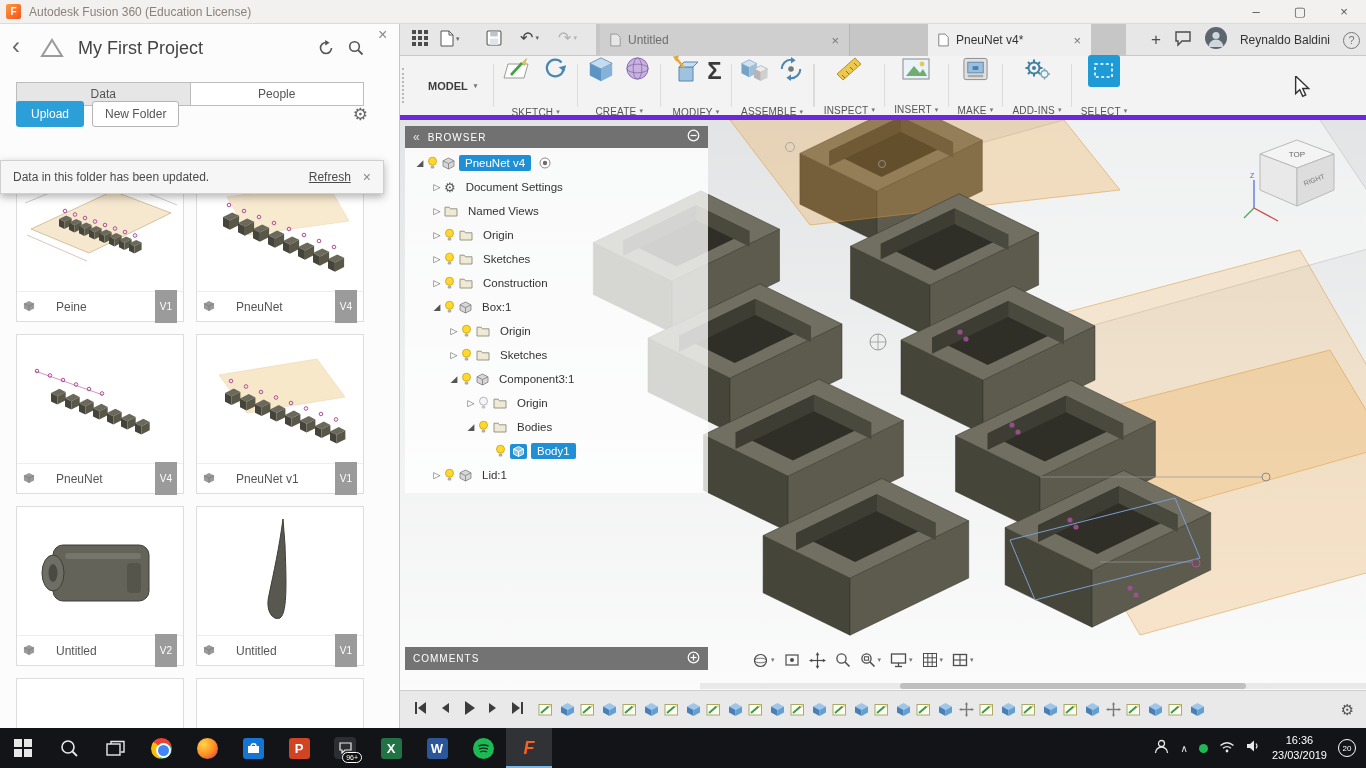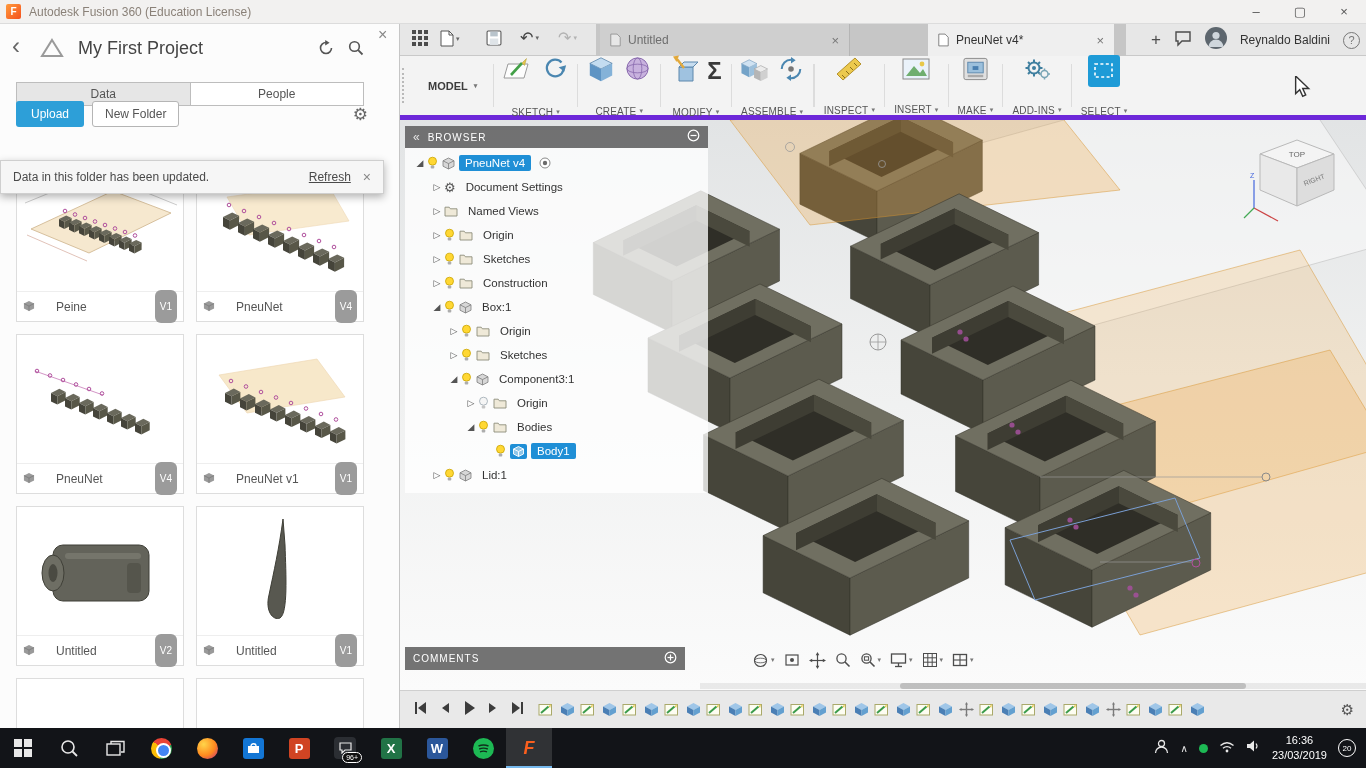--- a/index.html
+++ b/index.html
@@ -28,37 +28,37 @@
   .dp-tab + .dp-tab{border-left:1px solid #bdbdbd}
   .dp-actions{position:absolute;left:16px;top:76px;width:368px;height:28px;display:flex;align-items:center;gap:8px}
   .upload-btn{background:#2d9fd8;color:#fff;font-size:12px;padding:6px 15px;border-radius:3px;border:none}
   .newfolder-btn{background:#fff;color:#555;font-size:12px;padding:5px 12px;border-radius:3px;border:1px solid #b5b5b5}
   .dp-gear{margin-left:auto;margin-right:16px;font-size:17px;color:#666}
   .cards{position:absolute;left:16px;top:138px;display:grid;grid-template-columns:168px 168px;gap:12px}
   .card{width:168px;height:160px;background:#fff;border:1px solid #ddd;position:relative}
   .card-thumb{height:128px;overflow:hidden;display:flex;align-items:center;justify-content:center}
   .card-meta{height:30px;display:flex;align-items:center;padding:0 6px;gap:21px;border-top:1px solid #eee}
   .card-name{flex:1;font-size:12px;color:#555;white-space:nowrap;overflow:hidden}
-  .card-ver{background:#9b9b9b;color:#fff;font-size:10px;padding:11px 5px;border-radius:6px}
+  .card-ver{background:#9b9b9b;color:#fff;font-size:10px;padding:11px 5px;border-radius:0}
   .notification{position:absolute;left:0;top:136px;width:384px;height:34px;background:#f6f6f6;border:1px solid #cfcfcf;box-shadow:0 3px 8px rgba(0,0,0,.3);display:flex;align-items:center;padding:0 12px;font-size:12px;color:#4a4a4a;z-index:6}
   .refresh-link{margin-left:auto;text-decoration:underline;color:#4a4a4a;font-size:12px}
   .notif-close{margin-left:12px;color:#888;font-size:14px}
 
   
   .main{position:absolute;left:400px;top:24px;width:966px;height:704px}
   .docbar{position:absolute;left:0;top:0;width:966px;height:32px;background:#e7e7e7;border-bottom:1px solid #c9c9c9}
   .db-icon{position:absolute;top:6px;color:#4c4c4c;display:flex;align-items:center;gap:2px}
   .db-caret{font-size:7px;color:#666}
   .undo-ch{font-size:16px;line-height:1;color:#444}
   .redo-ch{font-size:16px;line-height:1;color:#b3b3b3}
   .tabs-zone{position:absolute;left:196px;top:0;width:530px;height:32px;background:#c6c6c6}
   .doc-tab{position:absolute;top:0;height:32px;display:flex;align-items:center;gap:7px;padding:0 10px;font-size:12px}
   .doc-tab .dt-close{margin-left:auto;color:#777;font-size:13px}
   .doc-tab.inactive{left:4px;width:250px;background:#cfcfcf;color:#6e6e6e;border-right:1px solid #b5b5b5}
-  .doc-tab.active{left:332px;width:186px;background:#efefef;color:#333}
+  .doc-tab.active{left:332px;width:163px;background:#efefef;color:#333}
   .db-right{position:absolute;right:6px;top:0;height:32px;display:flex;align-items:center;gap:13px}
   .plus-btn{font-size:17px;color:#4c4c4c}
   .help-circ{width:17px;height:17px;border:1.5px solid #777;border-radius:50%;color:#777;font-size:11px;display:flex;align-items:center;justify-content:center}
   .user-name{font-size:12px;color:#333}
 
   
   .toolbar{position:absolute;left:0;top:32px;width:966px;height:64px;background:#f3f3f3;border-bottom:5px solid #6d28d9;display:flex;align-items:stretch}
   .tb-grip{width:8px;margin:12px 2px;border-left:2px dotted #b9b9b9}
   .model-dd{display:flex;align-items:center;gap:6px;font-size:11px;font-weight:bold;color:#3c3c3c;padding:0 16px}
   .tb-sep{width:1px;background:#dcdcdc;margin:8px 0}
@@ -78,21 +78,21 @@
   .bp-title{font-size:10px;letter-spacing:1px;flex:1}
   .bp-tree{background:rgba(255,255,255,.78);padding:3px 0 6px}
   .tree-row{height:24px;display:flex;align-items:center;font-size:11.5px;color:#333}
   .tr-arrow{width:14px;text-align:center;color:#555;flex:none}
   .tr-bulb,.tr-icon{display:flex;align-items:center;margin-right:4px;flex:none}
   .tr-label{padding:2px 6px;border-radius:2px;white-space:nowrap}
   .tr-label.sel{background:#1f8fd6;color:#fff}
   .body-box{background:#1f8fd6;border-radius:2px;padding:1px 2px;display:inline-flex}
   .tr-radio{margin-left:8px;display:flex}
   .viewcube{position:absolute;right:14px;top:8px}
-  .comments-bar{position:absolute;left:5px;top:527px;width:280px;height:23px;background:rgba(104,104,104,.93);color:#fff;display:flex;align-items:center;padding:4px 8px}
+  .comments-bar{position:absolute;left:5px;top:527px;width:303px;height:23px;background:rgba(104,104,104,.93);color:#fff;display:flex;align-items:center;padding:4px 8px}
   .cb-title{font-size:10px;letter-spacing:1px;flex:1}
   .navbar{position:absolute;left:352px;top:528px;height:24px;display:flex;gap:9px;align-items:center}
   .nav-ic{display:flex;align-items:center;gap:2px}
   .hscroll{position:absolute;left:300px;right:0;bottom:1px;height:6px;background:rgba(0,0,0,.07)}
   .hscroll-thumb{position:absolute;left:30%;width:52%;height:100%;background:rgba(0,0,0,.18);border-radius:3px}
 
   
   .timeline{position:absolute;left:0;top:666px;width:966px;height:38px;background:#e9e9e9;border-top:1px solid #cfcfcf;display:flex;align-items:center}
   .tl-controls{display:flex;gap:11px;padding:0 14px;align-items:center;flex:none}
   .tl-strip{display:flex;gap:4px;align-items:center;overflow:hidden;flex:1}

